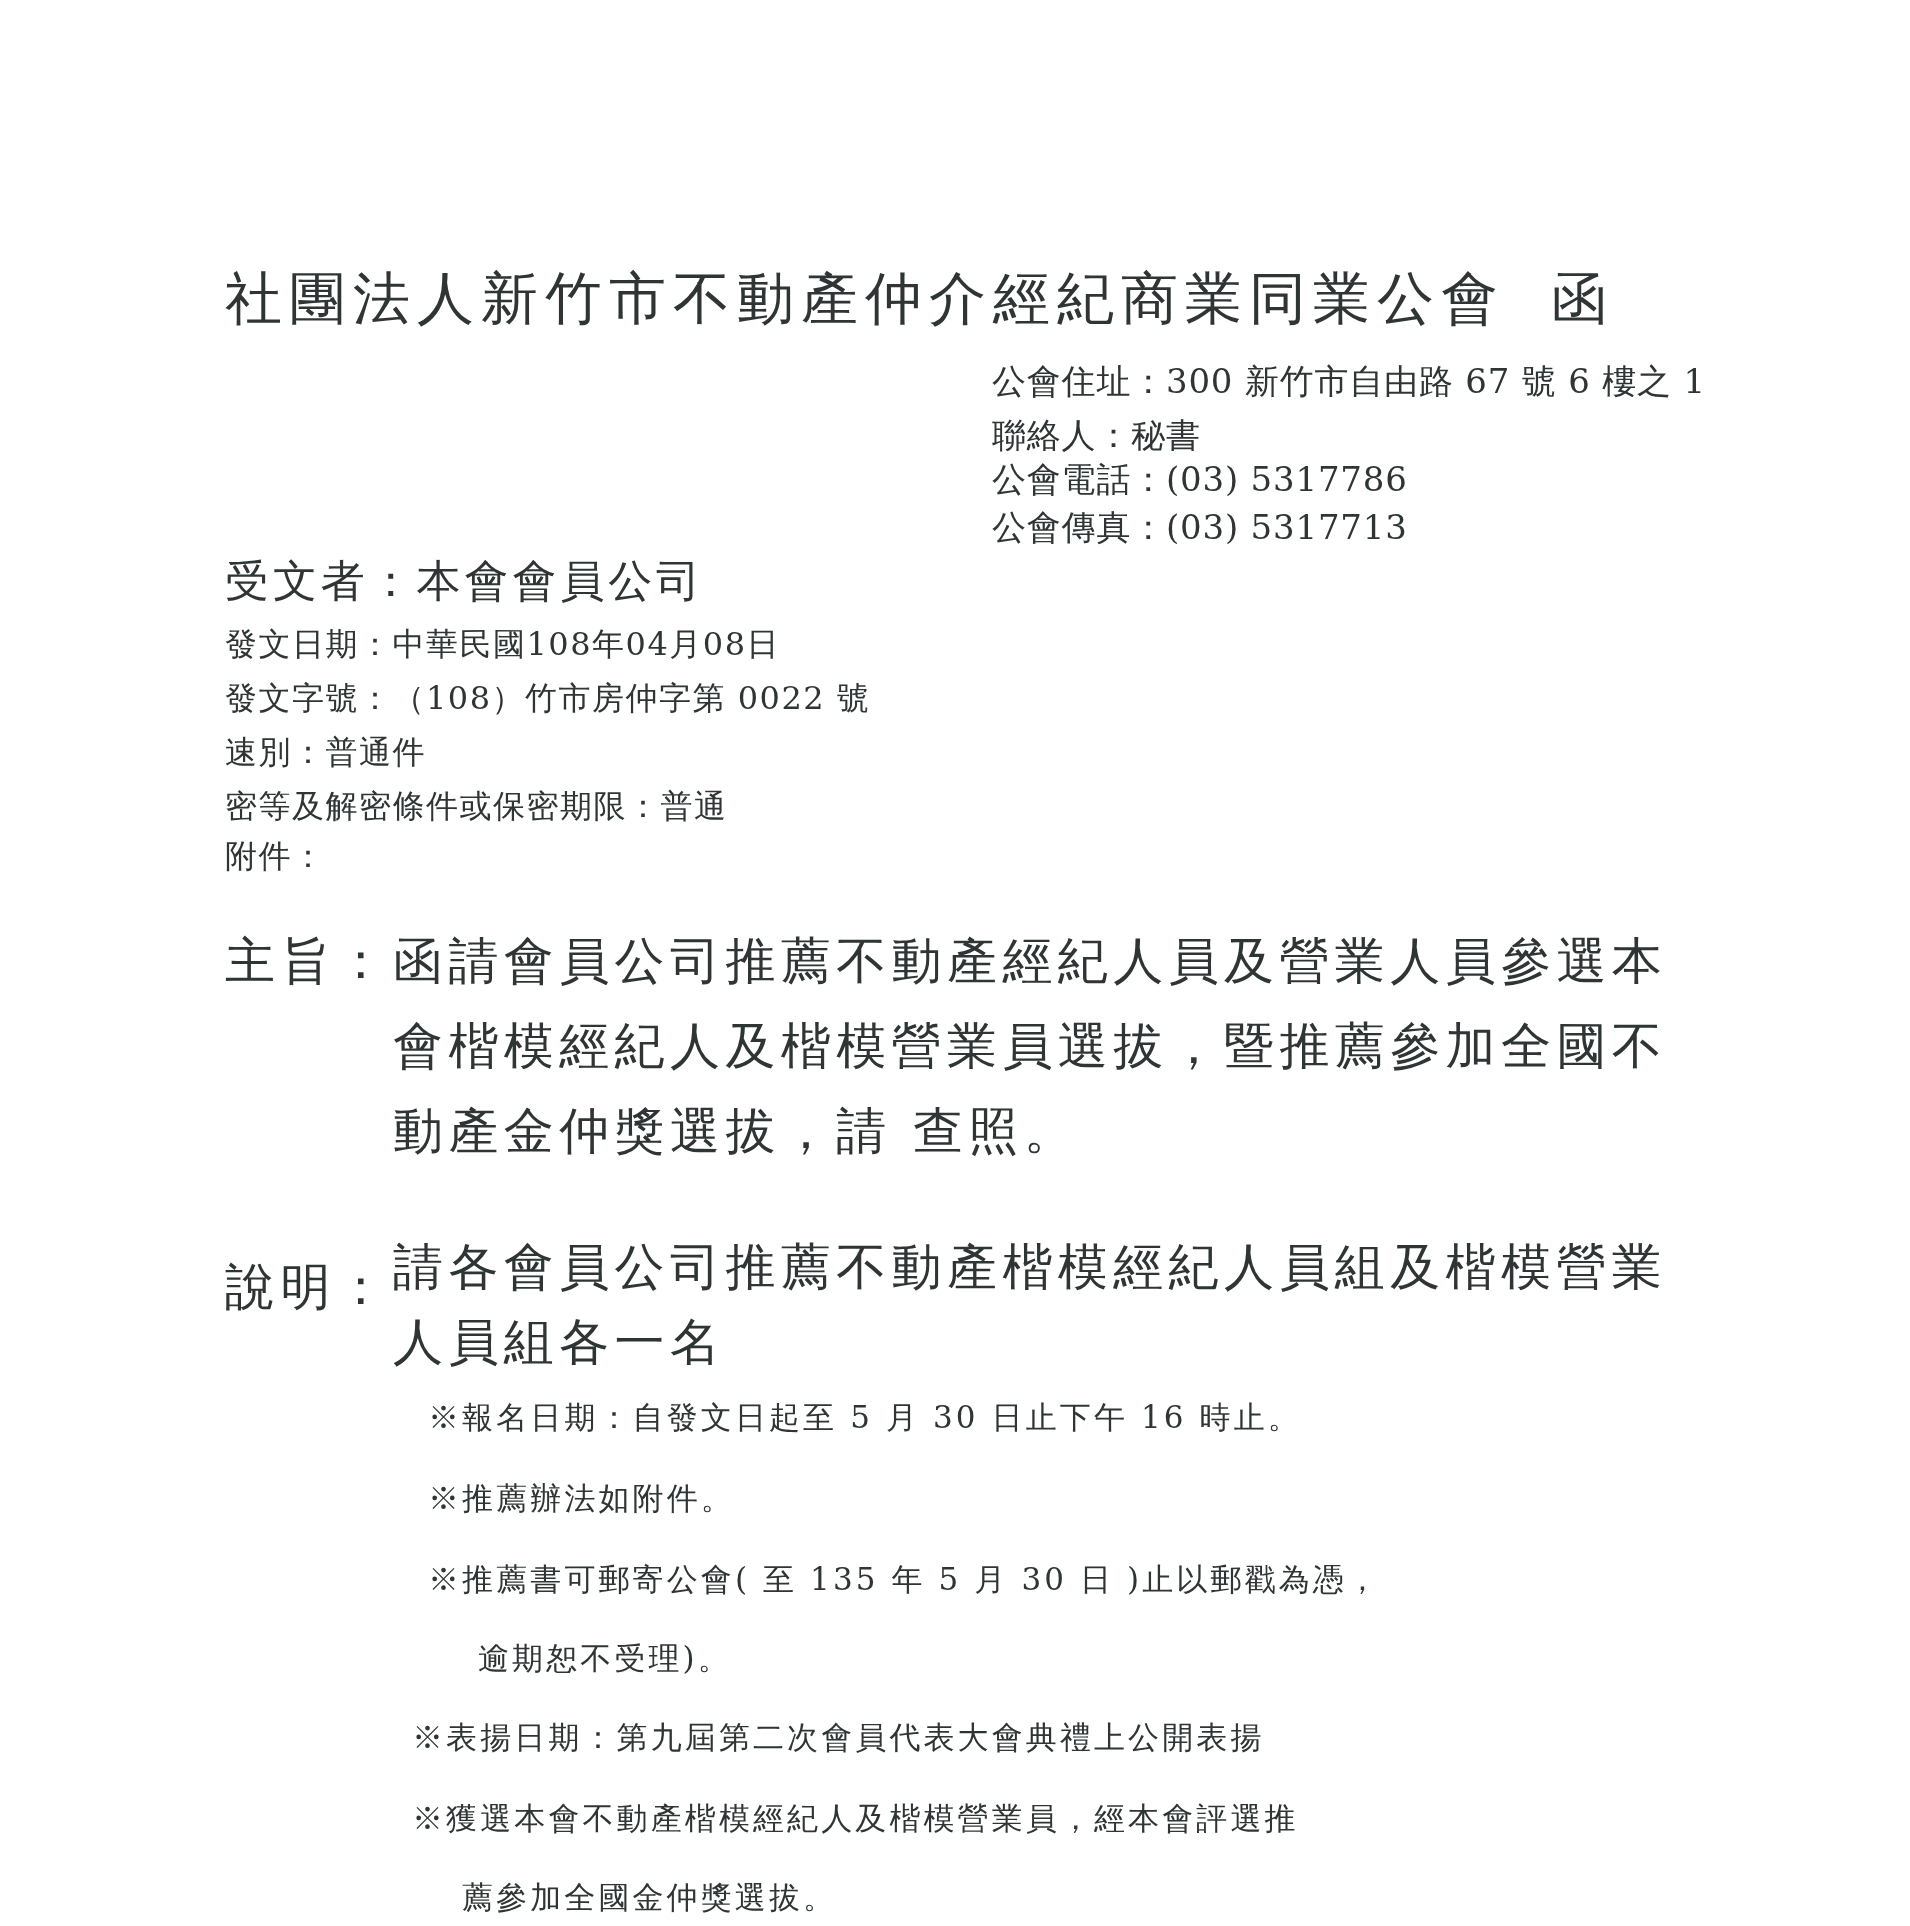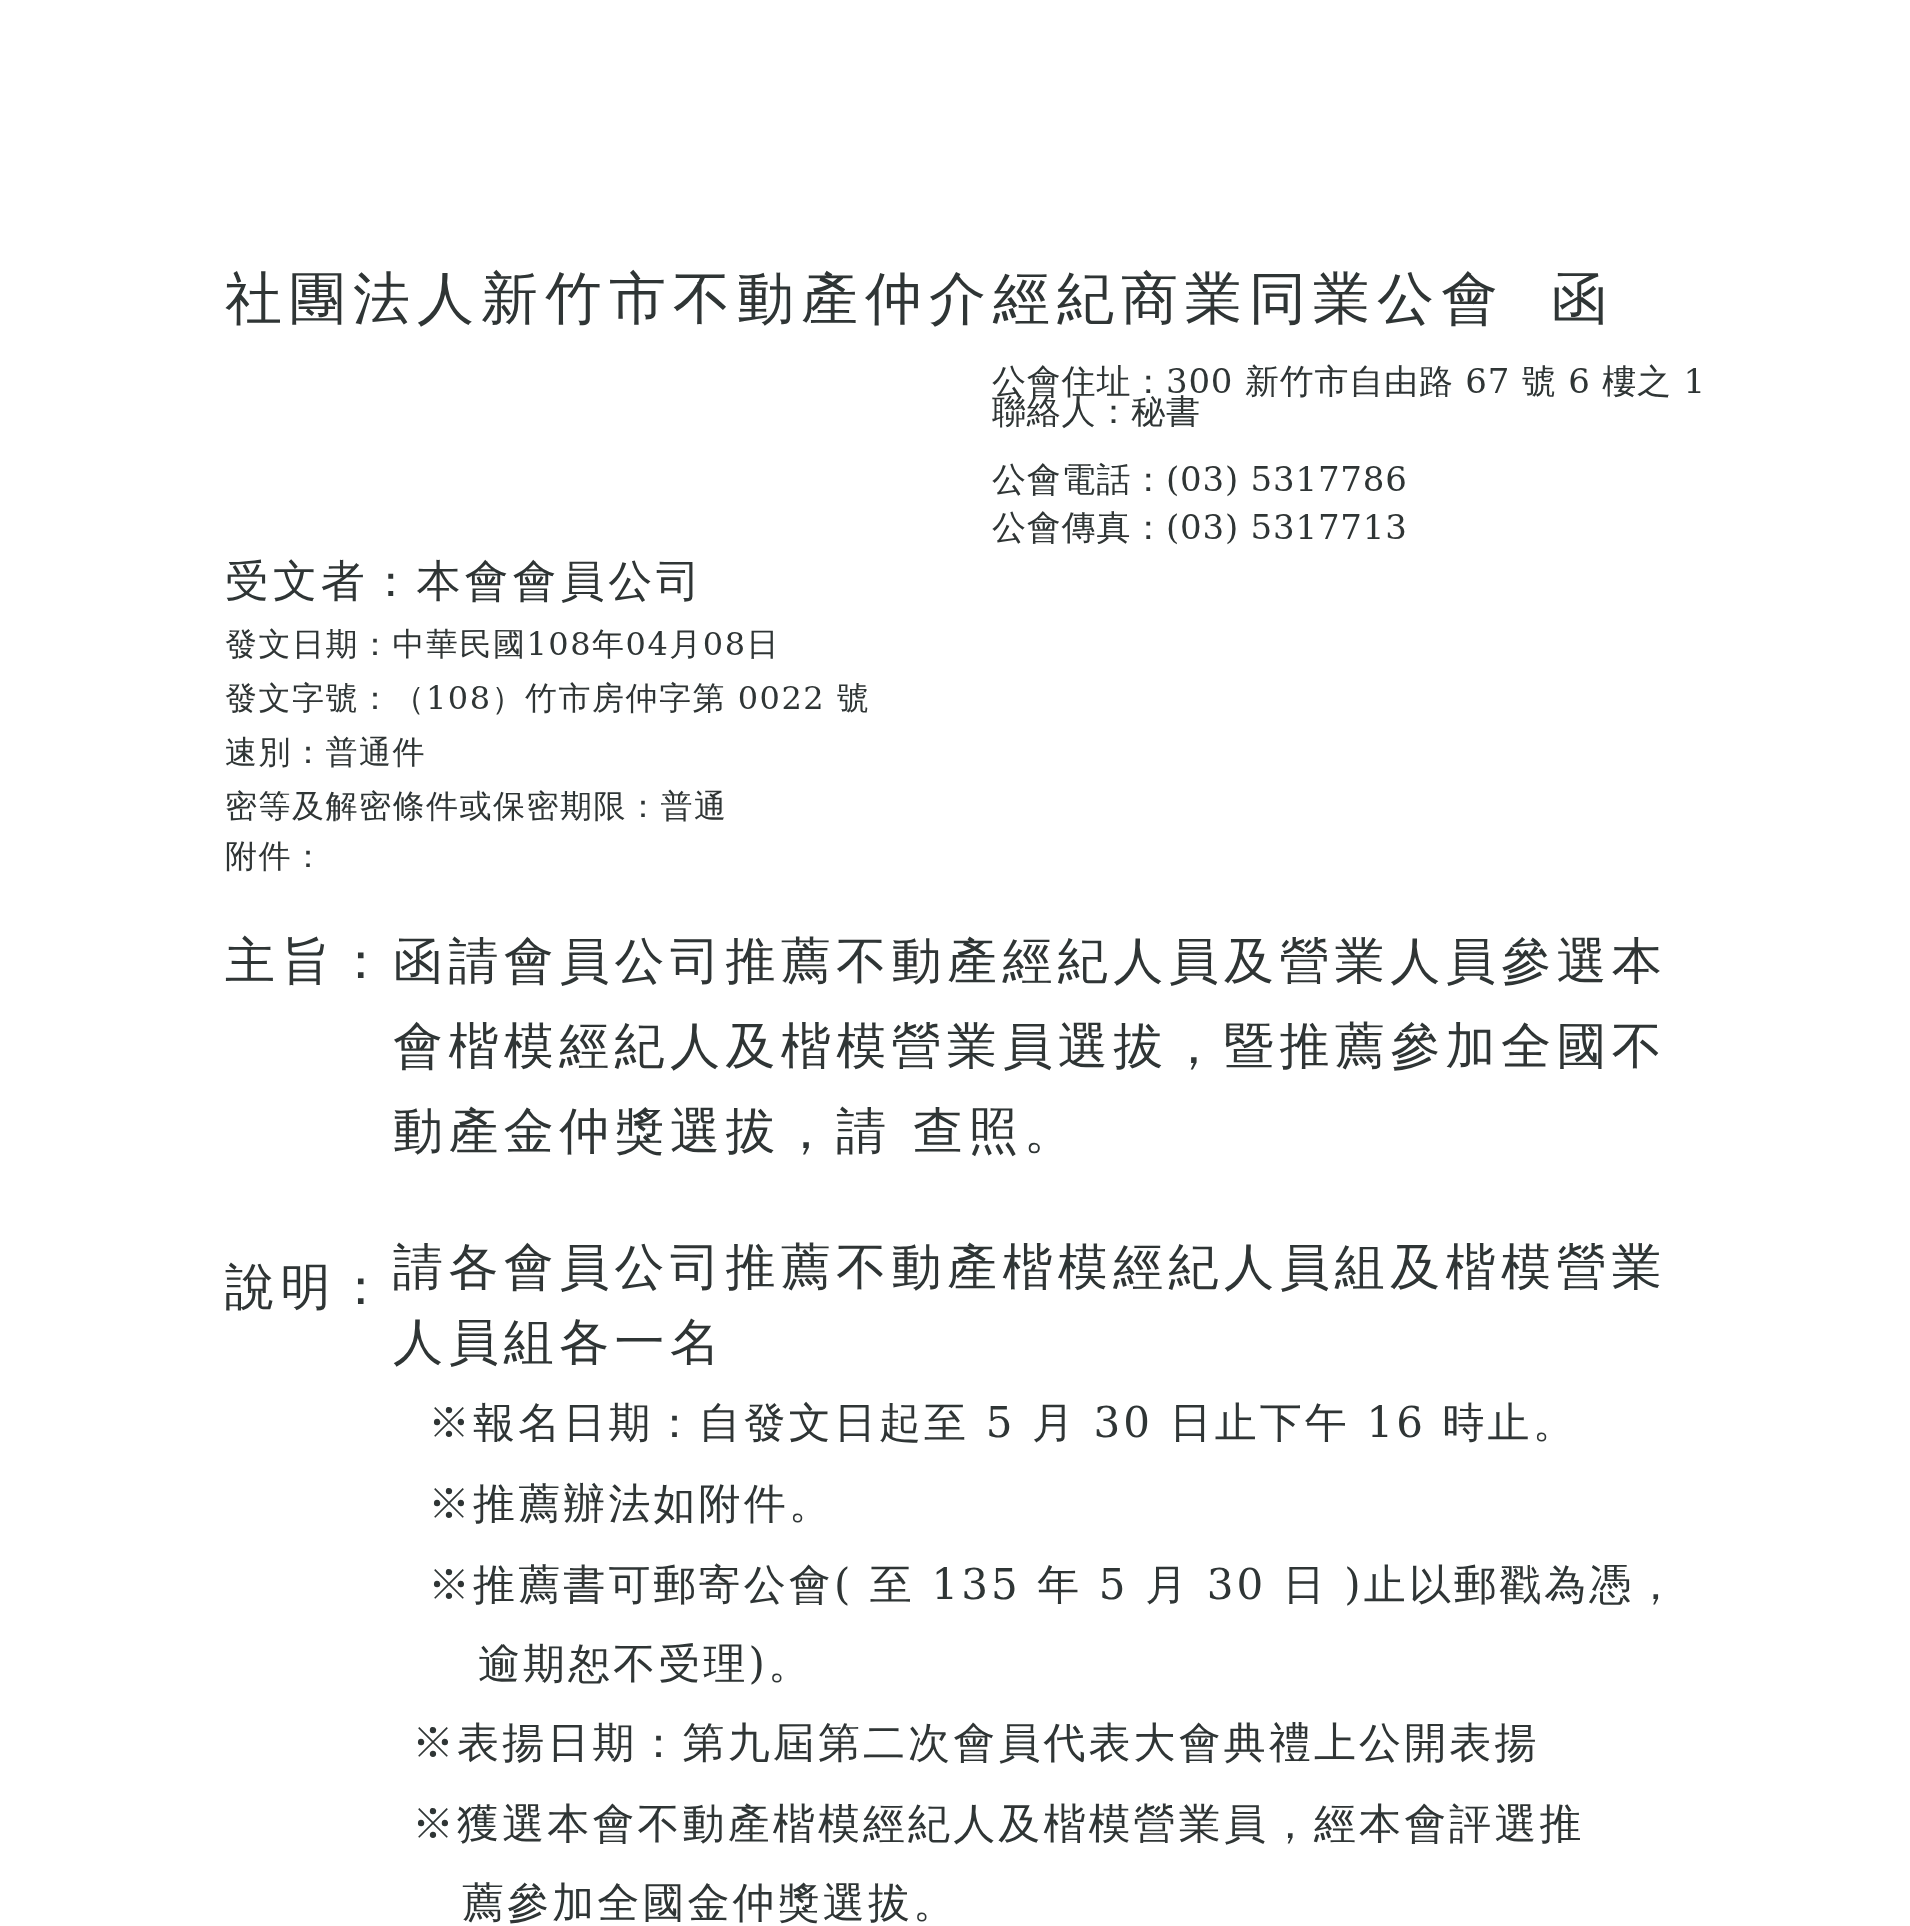--- a/index.html
+++ b/index.html
@@ -62,36 +62,36 @@
       letter-spacing: 5.4px;
       line-height: 1;
       text-align: right;
     }
     .para-line {
       font-size: 50px;
       letter-spacing: 5.4px;
       line-height: 1;
     }
     .bullet {
-      font-size: 42px;
+      font-size: 31px;
       letter-spacing: 3.1px;
       line-height: 1;
     }
   </style>
 </head>
 <body>
 
 <div class="page">
 
   <div class="abs title">
     <span>社團法人新竹市不動產仲介經紀商業同業公會</span><span class="doc-type">函</span>
   </div>
 
   <div class="abs addr" style="top:364px;">公會住址：300 新竹市自由路 67 號 6 樓之 1</div>
-  <div class="abs addr" style="top:394px;">聯絡人：秘書</div>
+  <div class="abs addr" style="top:418px;">聯絡人：秘書</div>
   <div class="abs addr" style="top:462px;">公會電話：(03) 5317786</div>
   <div class="abs addr" style="top:510px;">公會傳真：(03) 5317713</div>
 
   <div class="abs recipient">受文者：本會會員公司</div>
 
   <div class="abs meta" style="top:628px;">發文日期：中華民國108年04月08日</div>
   <div class="abs meta" style="top:682px;">發文字號：（108）竹市房仲字第 0022 號</div>
   <div class="abs meta" style="top:736px;">速別：普通件</div>
   <div class="abs meta" style="top:790px;">密等及解密條件或保密期限：普通</div>
   <div class="abs meta" style="top:840px;">附件：</div>

